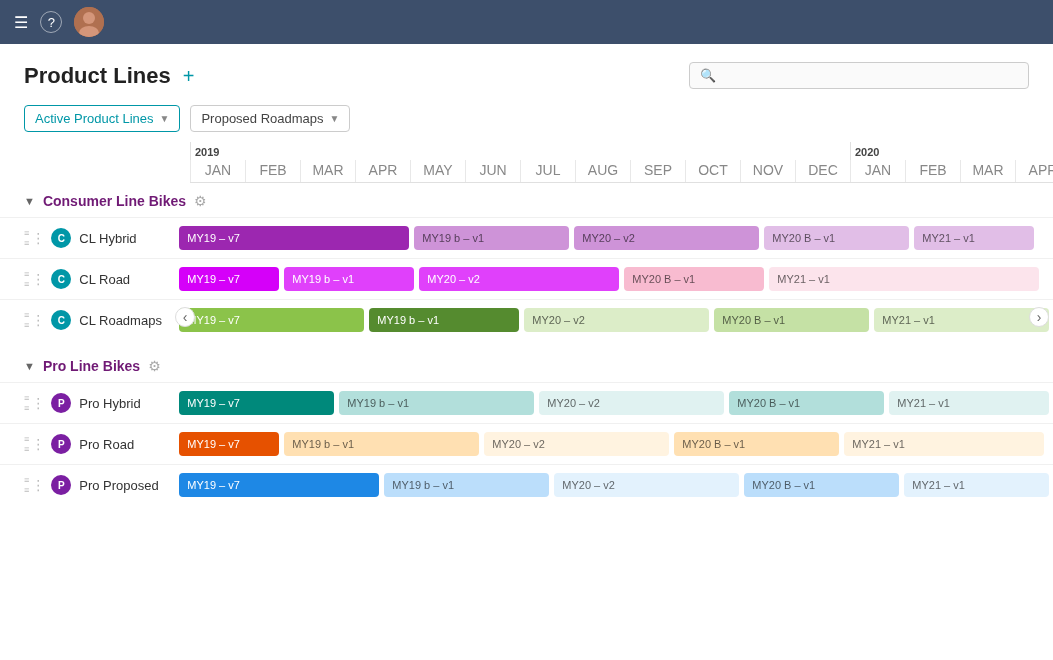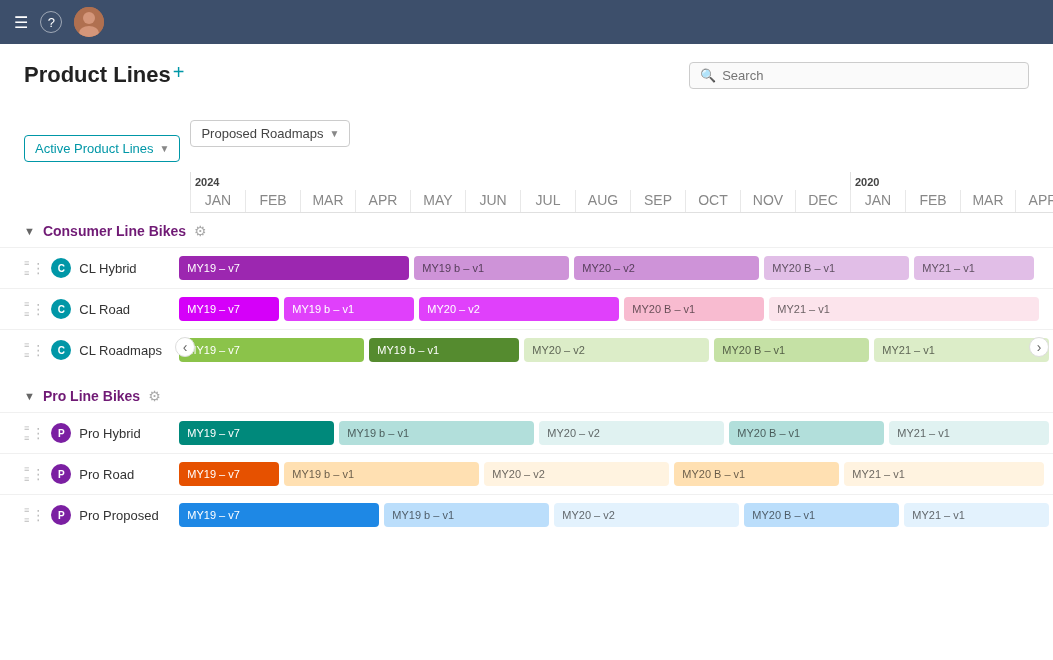--- a/index.html
+++ b/index.html
@@ -19,22 +19,23 @@
     .topnav-help { color: white; width: 22px; height: 22px; border: 1.5px solid rgba(255,255,255,0.5); border-radius: 50%; display: flex; align-items: center; justify-content: center; font-size: 13px; cursor: pointer; }
     .topnav-avatar { width: 30px; height: 30px; border-radius: 50%; background: #b07050; overflow: hidden; display: flex; align-items: center; justify-content: center; }
     .topnav-avatar svg { width: 30px; height: 30px; }
 
     
     .main { background: white; margin: 0; padding: 0; height: 616px; overflow: hidden; }
 
     
     .header-row {
       display: flex;
-      align-items: flex-start;
+      align-items: center;
       padding: 18px 24px 12px;
+      gap: 10px;
     }
     .page-title { font-size: 22px; font-weight: 600; color: #222; }
     .add-btn { color: #0097a7; font-size: 20px; cursor: pointer; line-height: 1; margin-left: 2px; }
     .search-box {
       margin-left: auto;
       display: flex;
       align-items: center;
       border: 1px solid #ccc;
       border-radius: 4px;
       padding: 5px 10px;
@@ -50,21 +51,21 @@
       display: flex;
       align-items: center;
       padding: 4px 24px 10px;
       gap: 10px;
     }
     .filter-tab {
       display: flex; align-items: center; gap: 6px;
       border: 1px solid #ccc; border-radius: 4px;
       padding: 5px 10px; font-size: 13px; cursor: pointer; background: white; color: #444;
     }
-    .filter-tab.active { border-color: #0097a7; color: #0097a7; margin-top: 30px; }
+    .filter-tab.active { border-color: #0097a7; color: #0097a7; }
     .chevron-icon { font-size: 10px; color: #888; }
 
     
     .timeline-wrapper {
       overflow: hidden;
       position: relative;
     }
 
     
     .timeline-header {
@@ -150,21 +151,20 @@
   </div>
 </nav>
 
 <div class="main">
 
   <div class="header-row">
     <h1 class="page-title">Product Lines</h1>
     <span class="add-btn">+</span>
     <div class="search-box">
       <span class="search-icon">🔍</span>
-      <input class="search-input" type="text" placeholder="Search" style="">
     </div>
   </div>
 
   <div class="filter-row">
     <div class="filter-tab active">
       <span>Active Product Lines</span>
       <span class="chevron-icon">▼</span>
     </div>
     <div class="filter-tab">
       <span>Proposed Roadmaps</span>
@@ -172,21 +172,21 @@
     </div>
   </div>
 
   <div class="timeline-wrapper" style="position:relative;">
 
     <div class="timeline-nav-left">‹</div>
     <div class="timeline-nav-right">›</div>
 
     <div class="timeline-header" id="timeline-header">
     <div class="year-group">
-          <div class="year-label">2024</div>
+          <div class="year-label">2019</div>
           <div class="months-row">
             <div class="month-cell">JAN</div>
             <div class="month-cell">FEB</div>
             <div class="month-cell">MAR</div>
             <div class="month-cell">APR</div>
             <div class="month-cell">MAY</div>
             <div class="month-cell">JUN</div>
             <div class="month-cell">JUL</div>
             <div class="month-cell">AUG</div>
             <div class="month-cell">SEP</div>

